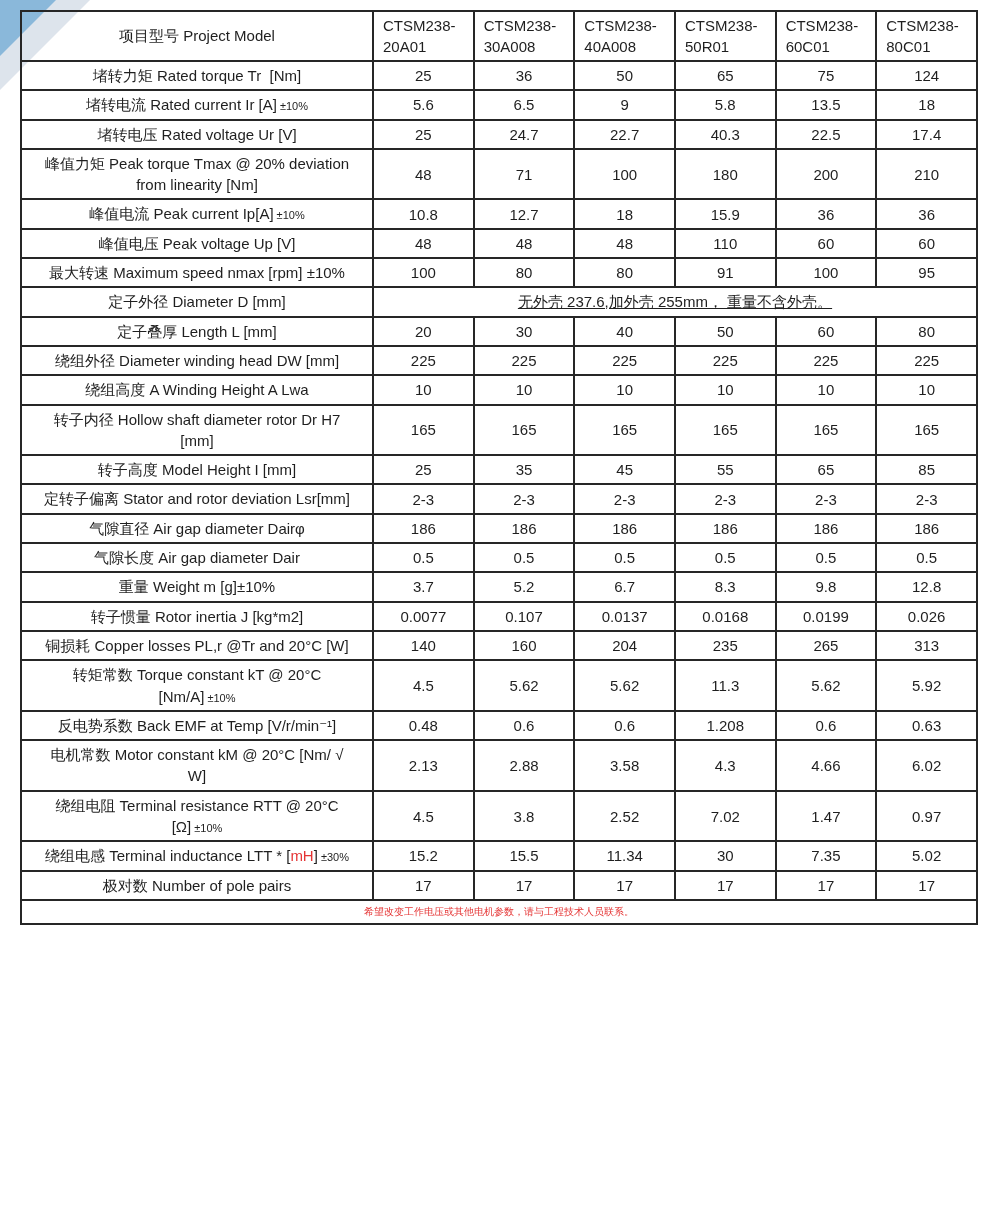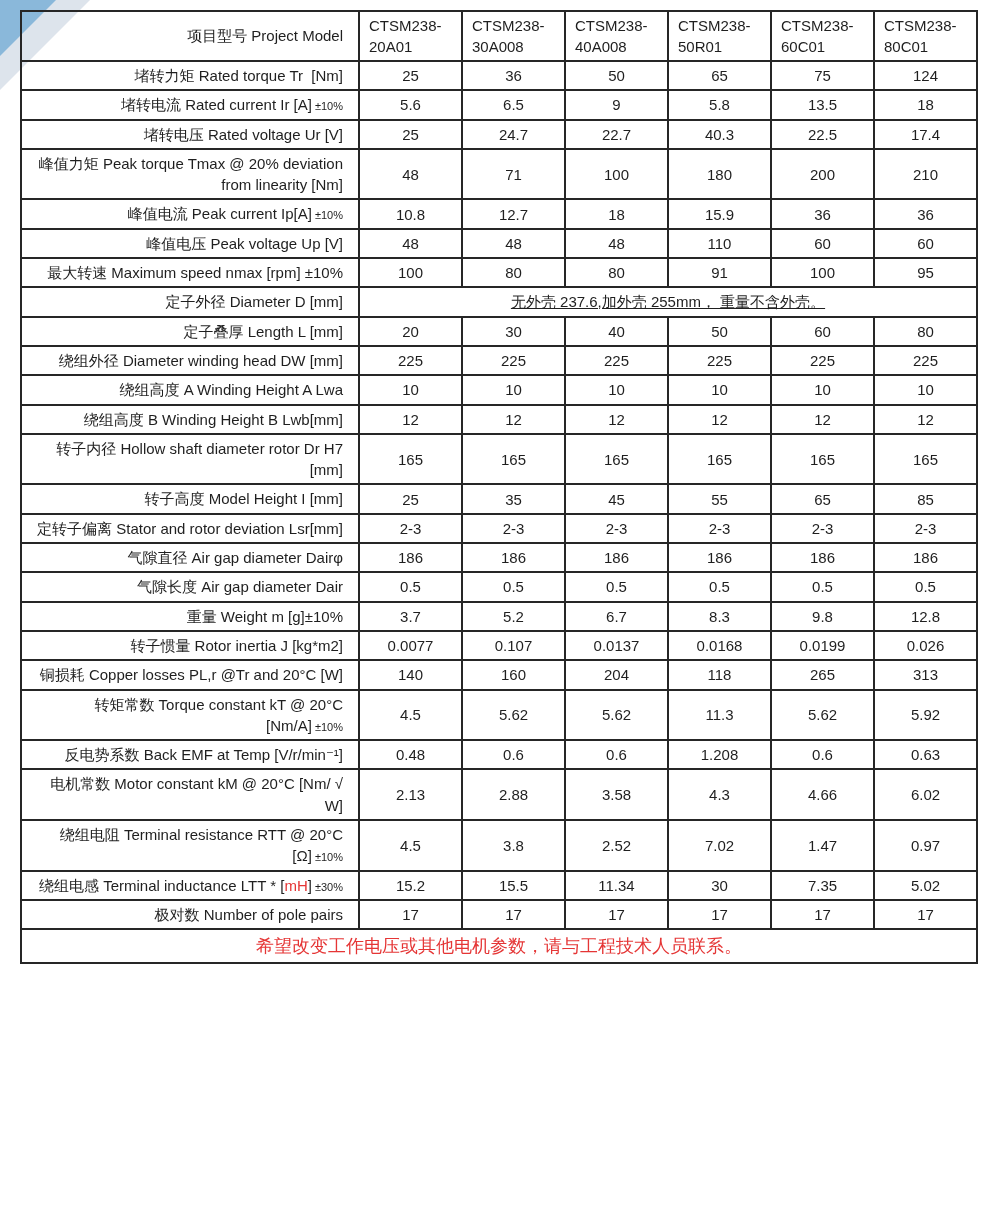--- a/index.html
+++ b/index.html
@@ -39,22 +39,22 @@
     width: 958px;
     table-layout: fixed;
   }
   .spec-table th, .spec-table td {
     border: 2px solid var(--border);
     font-weight: normal;
     background: transparent;
   }
   .label-col, .label-cell {
     width: 306px;
-    text-align: right;
-    padding: 3px 15px;
+    text-align: center;
+    padding: 3px 22px;
     font-size: 15px;
     line-height: 1.42;
   }
   th.model-col {
     font-size: 15px;
     padding: 3px 9px;
     line-height: 1.4;
     text-align: left;
     vertical-align: middle;
   }
@@ -68,21 +68,21 @@
     text-align: center;
     font-size: 15px;
     padding: 3.5px 2px;
     text-decoration: underline;
   }
   .small { font-size: 11px; white-space: nowrap; }
   .red { color: var(--red); }
   .footer-note {
     color: var(--red);
     text-align: center;
-    font-size: 18px;
+    font-size: 10px;
     padding: 4px 17px;
   }
 </style>
 </head>
 <body>
 
 <div class="corner">
   <div class="tri tri-pale"></div>
   <div class="tri tri-blue"></div>
 </div>
@@ -188,29 +188,20 @@
       <tr>
         <th class="label-cell">绕组高度 A Winding Height A Lwa</th>
         <td class="value-cell">10</td>
         <td class="value-cell">10</td>
         <td class="value-cell">10</td>
         <td class="value-cell">10</td>
         <td class="value-cell">10</td>
         <td class="value-cell">10</td>
       </tr>
       <tr>
-        <th class="label-cell">绕组高度 B Winding Height B Lwb[mm]</th>
-        <td class="value-cell">12</td>
-        <td class="value-cell">12</td>
-        <td class="value-cell">12</td>
-        <td class="value-cell">12</td>
-        <td class="value-cell">12</td>
-        <td class="value-cell">12</td>
-      </tr>
-      <tr>
         <th class="label-cell">转子内径 Hollow shaft diameter rotor Dr H7 [mm]</th>
         <td class="value-cell">165</td>
         <td class="value-cell">165</td>
         <td class="value-cell">165</td>
         <td class="value-cell">165</td>
         <td class="value-cell">165</td>
         <td class="value-cell">165</td>
       </tr>
       <tr>
         <th class="label-cell">转子高度 Model Height I [mm]</th>
@@ -264,21 +255,21 @@
         <td class="value-cell">0.0137</td>
         <td class="value-cell">0.0168</td>
         <td class="value-cell">0.0199</td>
         <td class="value-cell">0.026</td>
       </tr>
       <tr>
         <th class="label-cell">铜损耗 Copper losses PL,r @Tr and 20°C [W]</th>
         <td class="value-cell">140</td>
         <td class="value-cell">160</td>
         <td class="value-cell">204</td>
-        <td class="value-cell">118</td>
+        <td class="value-cell">235</td>
         <td class="value-cell">265</td>
         <td class="value-cell">313</td>
       </tr>
       <tr>
         <th class="label-cell">转矩常数 Torque constant kT @ 20°C [Nm/A]<span class="small"> ±10%</span></th>
         <td class="value-cell">4.5</td>
         <td class="value-cell">5.62</td>
         <td class="value-cell">5.62</td>
         <td class="value-cell">11.3</td>
         <td class="value-cell">5.62</td>

